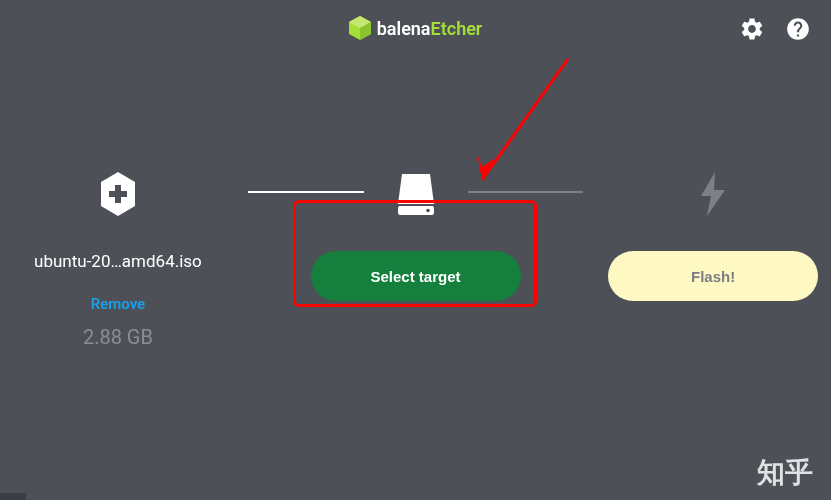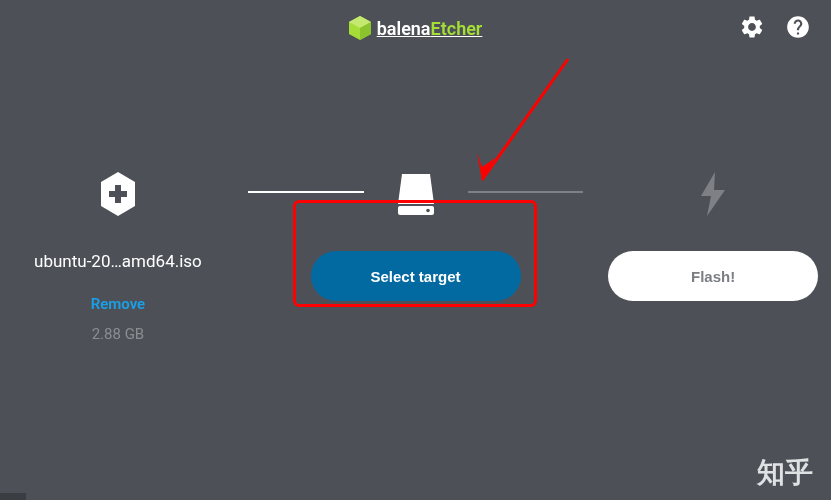--- a/index.html
+++ b/index.html
@@ -8,24 +8,23 @@
       height: 500px;
       background: #4d5157;
       font-family: -apple-system, BlinkMacSystemFont, "Segoe UI", Roboto, sans-serif;
       color: #fff;
       position: relative;
       overflow: hidden;
     }
     .header {
       display: flex;
       justify-content: center;
-      align-items: flex-end;
+      align-items: flex-start;
       padding: 16px 20px;
       position: relative;
-      text-decoration: underline;
     }
     .logo {
       display: flex;
       align-items: center;
       gap: 6px;
     }
     .logo-text {
       font-size: 18px;
       font-weight: 600;
       color: #fff;
@@ -76,41 +75,41 @@
     }
     .remove-link {
       font-size: 15px;
       color: #1aa0e8;
       font-weight: 600;
       cursor: pointer;
       margin-bottom: 12px;
       margin-top: 12px;
     }
     .file-size {
-      font-size: 15px;
+      font-size: 20px;
       color: #8b8d91;
     }
     .btn {
       width: 210px;
       height: 50px;
       border-radius: 25px;
       border: none;
       font-size: 15px;
       font-weight: 600;
       cursor: pointer;
       display: flex;
       align-items: center;
       justify-content: center;
     }
     .btn-primary {
-      background: #0369a1;
+      background: #15803d;
       color: #fff;
     }
     .btn-disabled {
-      background: #ffffff;
+      background: #fef9c3;
       color: #7b7e83;
     }
     .highlight-box {
       position: absolute;
       border: 3px solid #ff0000;
       border-radius: 6px;
       pointer-events: none;
     }
     .arrow {
       position: absolute;

